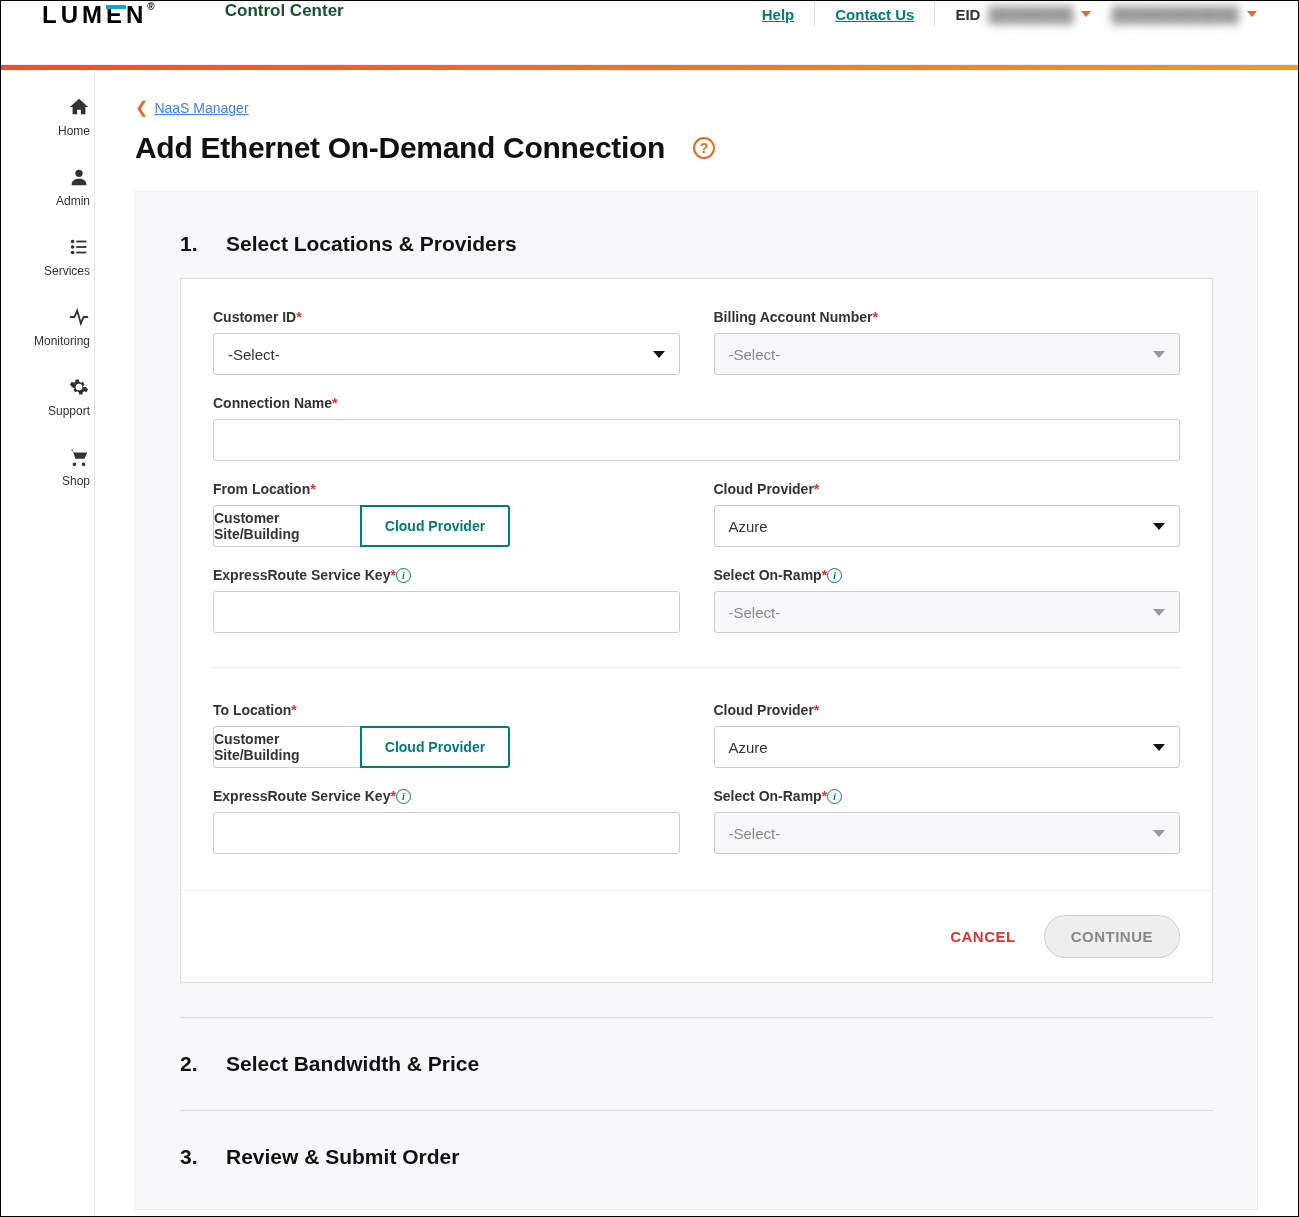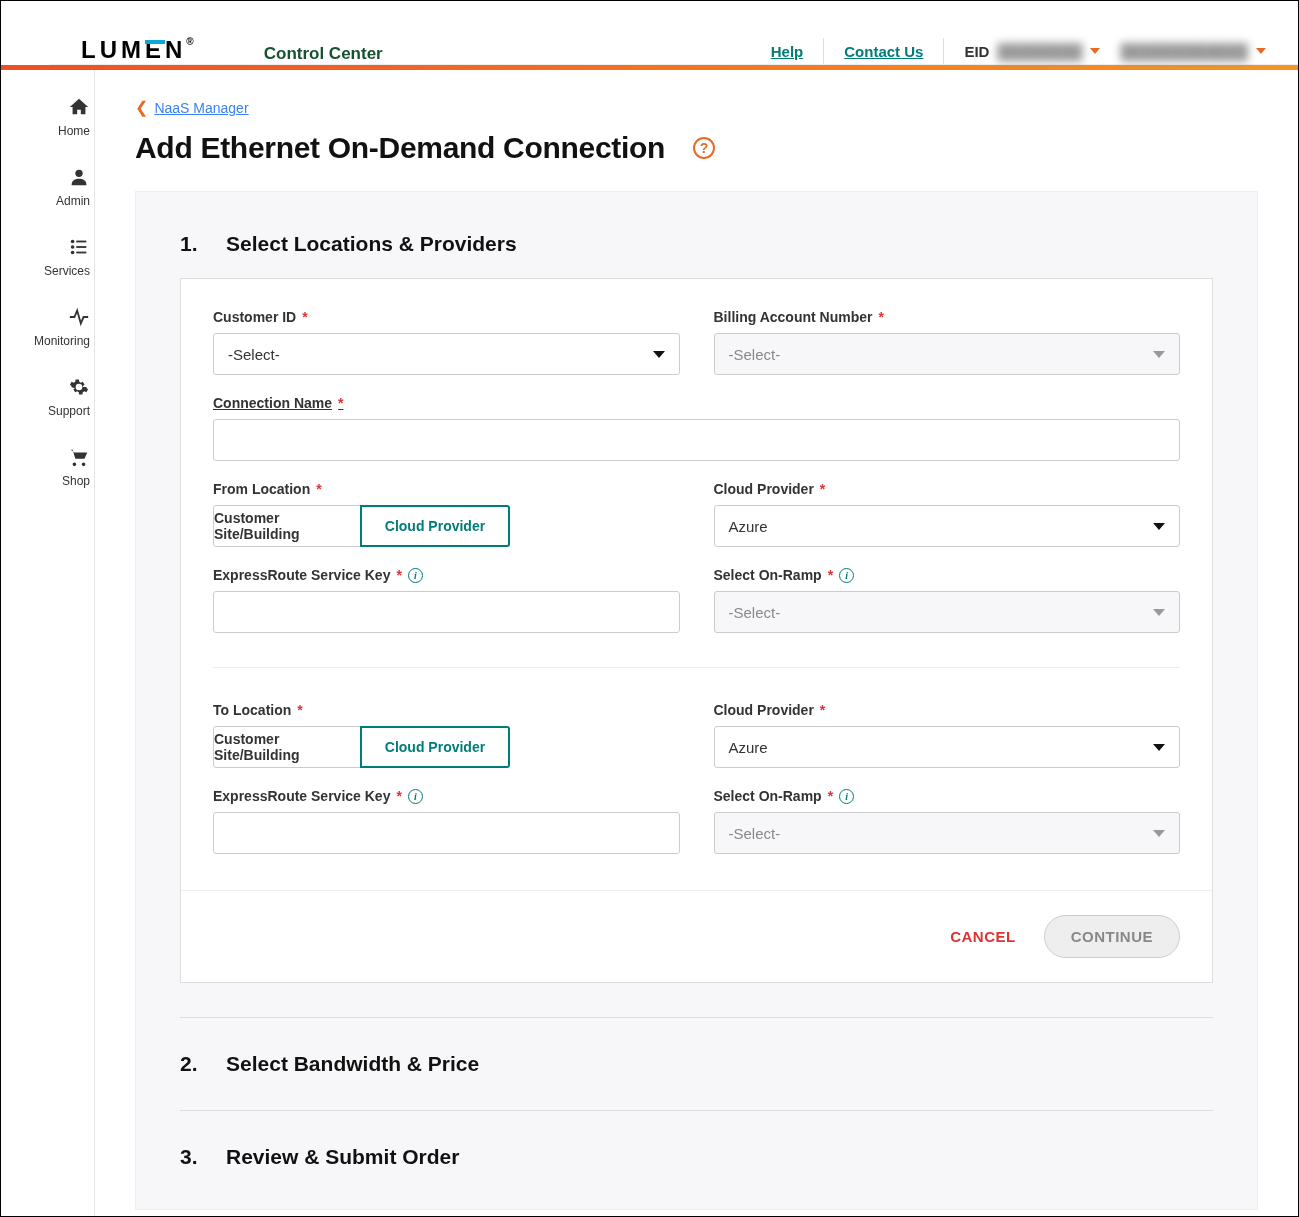--- a/index.html
+++ b/index.html
@@ -9,25 +9,24 @@
     color: #333;
     width: 1299px;
     height: 1217px;
     overflow: hidden;
     border: 1px solid #000;
   }
   
   .header {
     height: 64px;
     display: flex;
-    align-items: flex-end;
-    padding: 0 32px;
+    align-items: flex-start;
+    padding: 0 41px;
     border-bottom: 1px solid #eee;
     position: relative;
-    margin-left: 48px;
   }
   .logo {
     font-size: 24px;
     font-weight: 700;
     letter-spacing: 4px;
     color: #000;
   }
   .logo .e-letter { color:#000; position: relative; display:inline-block;}
   .logo .e-bar { position:absolute; top:4px; left:0; right:0; height:4px; background:#0aa8d4;}
   .logo-reg { font-size: 10px; vertical-align: top; letter-spacing:0;}
@@ -137,22 +136,22 @@
   }
   .card-body {
     padding: 30px 32px 36px 32px;
   }
   .form-grid-2 {
     display:grid;
     grid-template-columns: 1fr 1fr;
     gap: 20px 34px;
   }
   .form-group { display:flex; flex-direction:column; gap:8px;}
-  .form-group.full { grid-column: 1 / -1; text-decoration: underline; }
-  .label-row { display:flex; align-items:flex-end; gap:6px; font-size:14px; font-weight:700; color:#333;}
+  .form-group.full { grid-column: 1 / -1; }
+  .label-row { display:flex; align-items:flex-end; font-size:14px; font-weight:700; color:#333;}
   .req { color:#d33; font-weight:700;}
   .info-icon {
     width:15px; height:15px; border:1.5px solid #007d79; border-radius:50%;
     display:inline-flex; align-items:center; justify-content:center;
     color:#007d79; font-size:10px; font-weight:900; font-style: italic; font-family: Georgia, serif;
     cursor:pointer;
   }
   .select-control, .input-control {
     height: 42px;
     border:1px solid #ccc;

